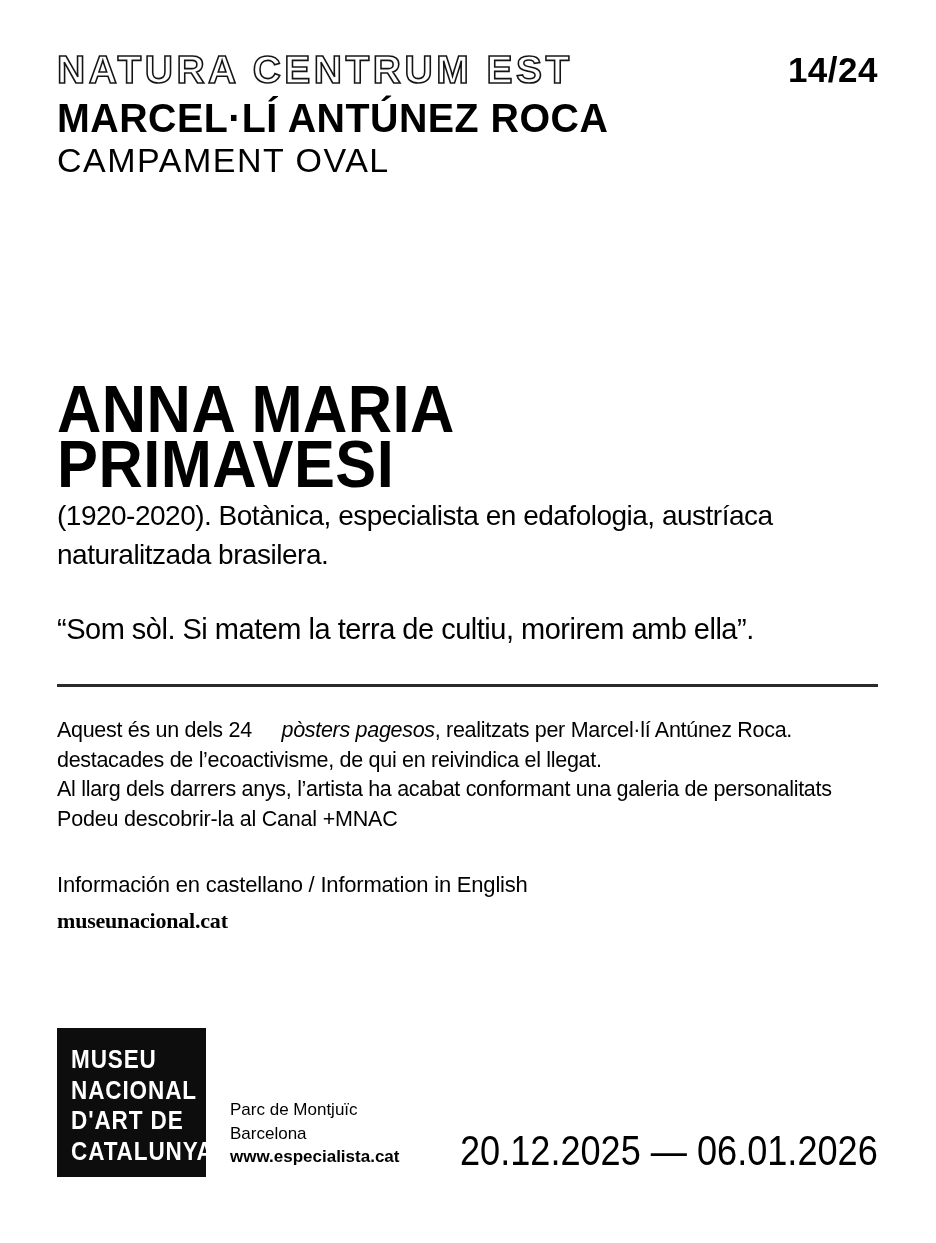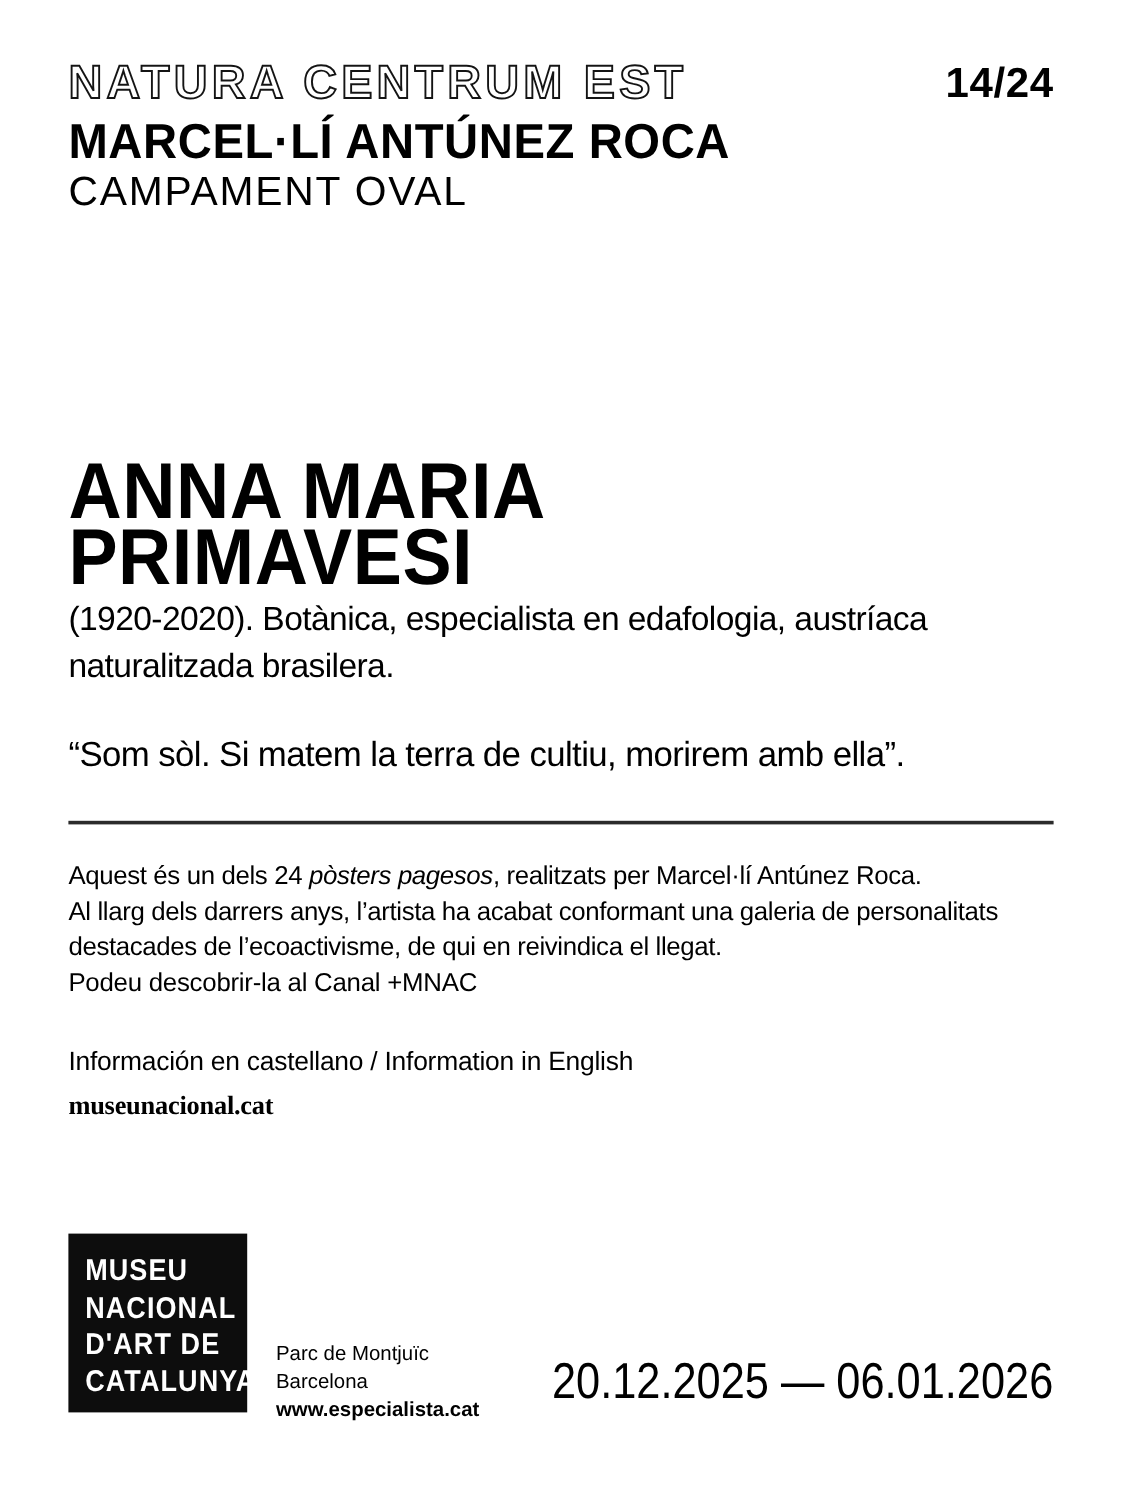--- a/index.html
+++ b/index.html
@@ -90,21 +90,21 @@
   }
 
   
   .description {
     left: 57px; top: 716px;
     font-size: 21.5px;
     letter-spacing: -0.3px;
     line-height: 29.5px;
     white-space: nowrap;
   }
-  .description em { font-style: italic; }
+  .description em { font-style: italic; margin-left: 24px; }
   .description .cta { font-weight: 400; letter-spacing: -0.2px; }
 
   
   .info-block {
     left: 57px; top: 872px;
     font-size: 22px;
     letter-spacing: -0.2px;
     line-height: 1.2;
   }
   .info-block .website {
@@ -128,21 +128,20 @@
     letter-spacing: 1px;
     transform: scaleX(0.9);
     transform-origin: 0 0;
     white-space: nowrap;
   }
   .address-block {
     left: 230px; top: 1098px;
     font-size: 17px;
     line-height: 23.5px;
     letter-spacing: 0px;
-    margin-top: 18px;
   }
   .address-block .address-url { font-weight: 700; }
   .dates {
     right: 58px; top: 1130px;
     font-size: 42px;
     font-weight: 400;
     line-height: 1;
     white-space: nowrap;
     text-align: center;
   }
@@ -175,22 +174,22 @@
     <div>(1920-2020). Botànica, especialista en edafologia, austríaca</div>
     <div>naturalitzada brasilera.</div>
   </div>
 
   <div class="abs quote">“Som sòl. Si matem la terra de cultiu, morirem amb ella”.</div>
 
   <div class="abs rule"></div>
 
   <div class="abs description">
     <div><span>Aquest és un dels 24 </span><em>pòsters pagesos</em><span>, realitzats per Marcel·lí Antúnez Roca.</span></div>
+    <div>destacades de l’ecoactivisme, de qui en reivindica el llegat.</div>
     <div>Al llarg dels darrers anys, l’artista ha acabat conformant una galeria de personalitats</div>
-    <div>destacades de l’ecoactivisme, de qui en reivindica el llegat.</div>
     <div class="cta">Podeu descobrir-la al Canal +MNAC</div>
   </div>
 
   <div class="abs info-block">
     <div>Información en castellano / Information in English</div>
     <div class="website">museunacional.cat</div>
   </div>
 
   <div class="abs logo-box">
     <div class="logo-line">MUSEU</div>

